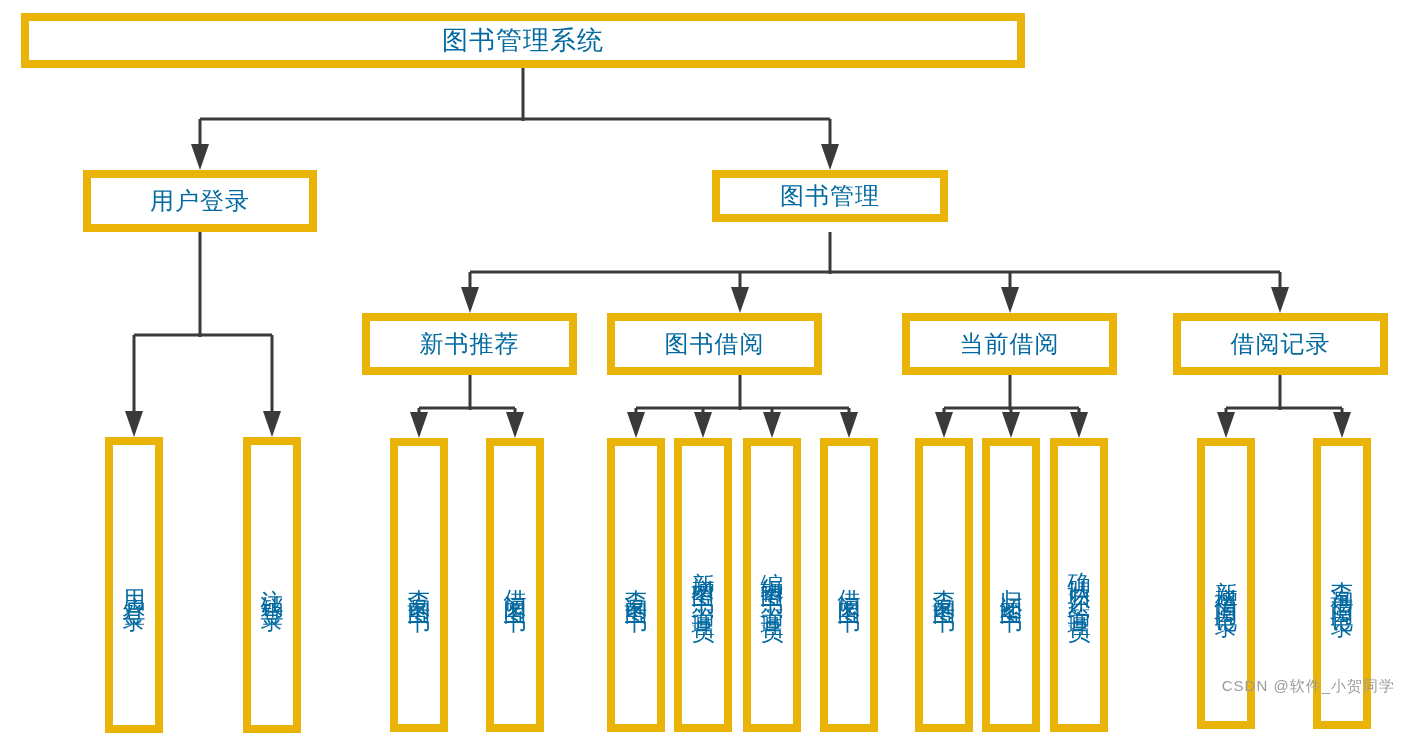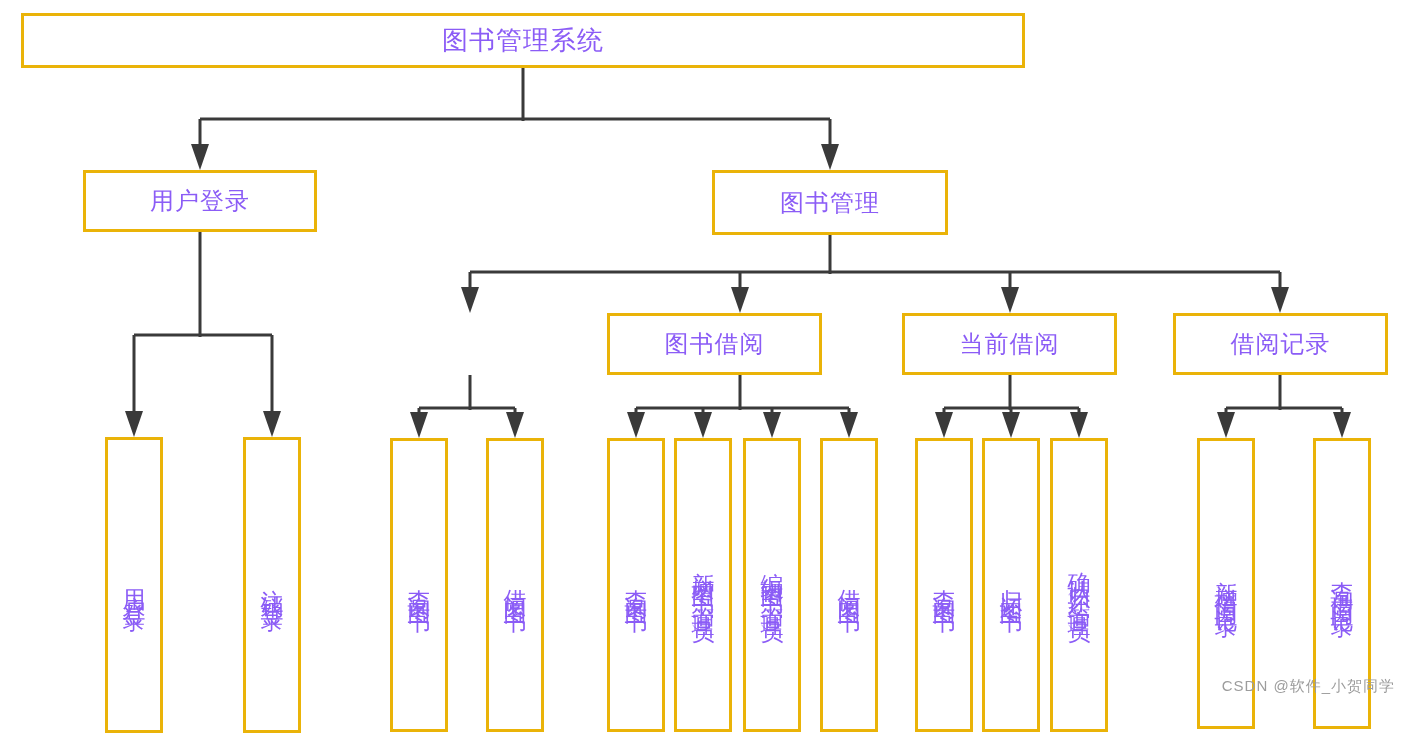--- a/index.html
+++ b/index.html
@@ -7,24 +7,24 @@
     position:relative;
     width:1405px;height:747px;
     background:#ffffff;
     font-family:"Liberation Sans","DejaVu Sans",sans-serif;
     overflow:hidden;
   }
   #connectors{position:absolute;left:0;top:0;width:1405px;height:747px;}
   .box{
     position:absolute;
     box-sizing:border-box;
-    border:3px solid #eab308;
+    border:8px solid #eab308;
     background:#ffffff;
     display:flex;align-items:center;justify-content:center;
-    color:#8b5cf6;
+    color:#0369a1;
     text-align:center;
     z-index:2;
   }
   .h{font-size:24px;letter-spacing:1px;}
   .root{font-size:26px;}
   .v{
     writing-mode:vertical-rl;
     text-orientation:upright;
     font-size:23px;
     letter-spacing:7px;
@@ -74,22 +74,23 @@
       <polygon points="1002,412 1020,412 1011,438"></polygon>
       <polygon points="1070,412 1088,412 1079,438"></polygon>
       <polygon points="1217,412 1235,412 1226,438"></polygon>
       <polygon points="1333,412 1351,412 1342,438"></polygon>
     </g>
   </svg>
 
   <div class="box h root" style="left:21px;top:13px;width:1004px;height:55px;">图书管理系统</div>
 
   <div class="box h" style="left:83px;top:170px;width:234px;height:62px;">用户登录</div>
-  <div class="box h" style="left:712px;top:170px;width:236px;height:65px;">图书管理</div>
+  <div class="box h" style="left:712px;top:170px;width:236px;height:52px;">图书管理</div>
 
+  <div class="box h" style="left:362px;top:313px;width:215px;height:62px;">新书推荐</div>
   <div class="box h" style="left:607px;top:313px;width:215px;height:62px;">图书借阅</div>
   <div class="box h" style="left:1173px;top:313px;width:215px;height:62px;">借阅记录</div>
   <div class="box h" style="left:902px;top:313px;width:215px;height:62px;">当前借阅</div>
 
   <div class="box v" style="left:105px;top:437px;width:58px;height:296px;">用户登录</div>
   <div class="box v" style="left:243px;top:437px;width:58px;height:296px;">注销登录</div>
 
   <div class="box v" style="left:390px;top:438px;width:58px;height:294px;">查询图书</div>
   <div class="box v" style="left:486px;top:438px;width:58px;height:294px;">借阅图书</div>
 

